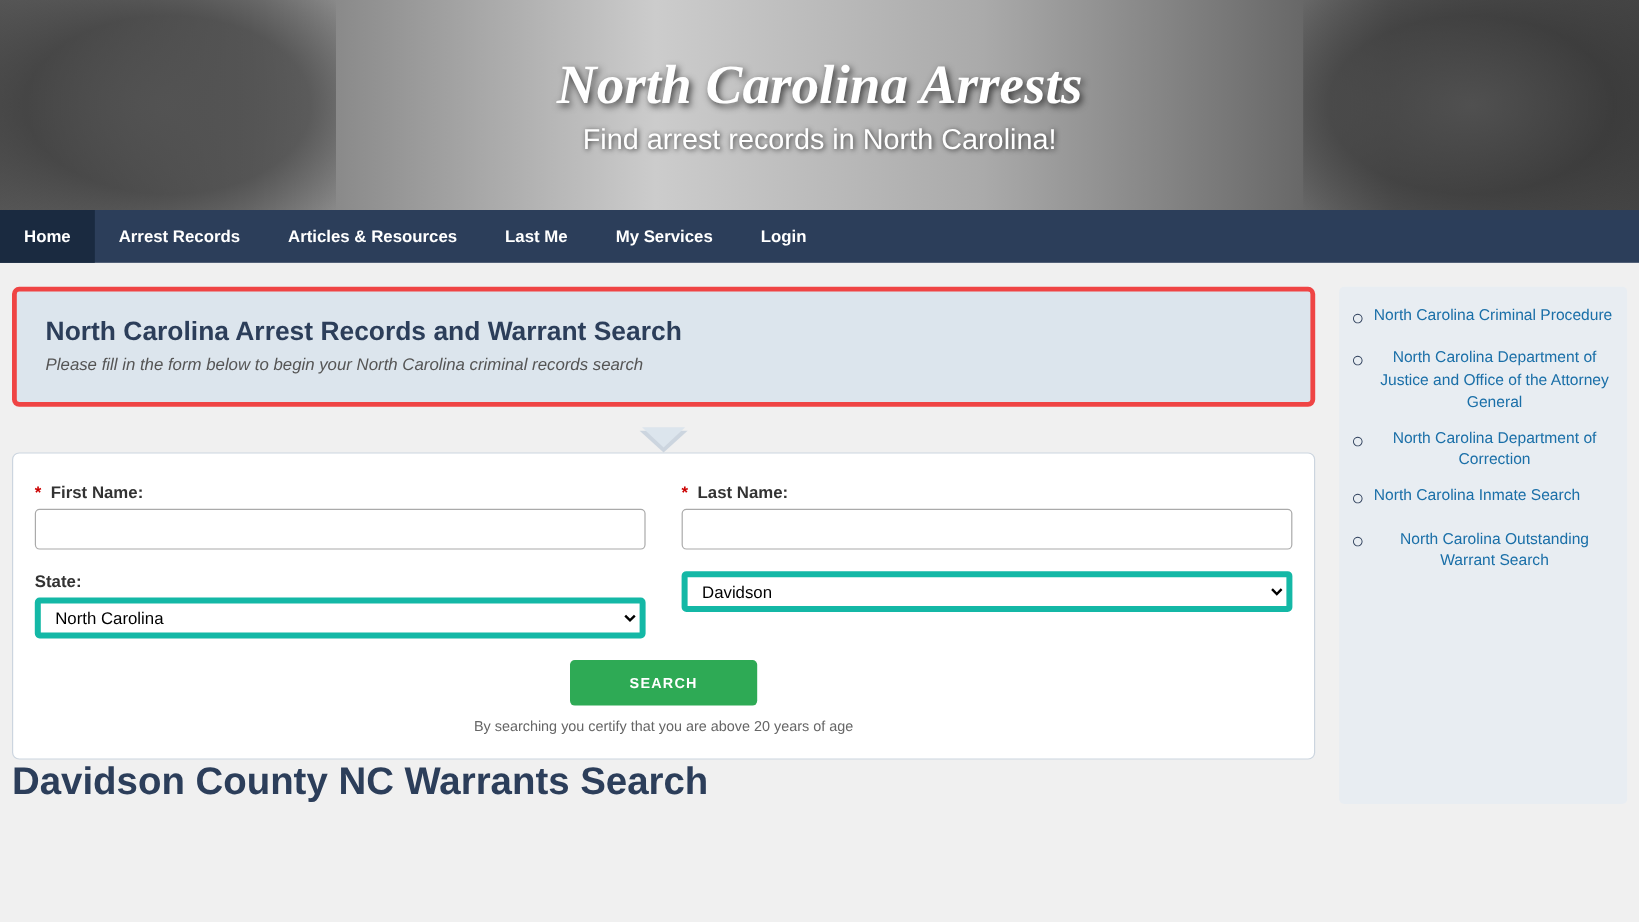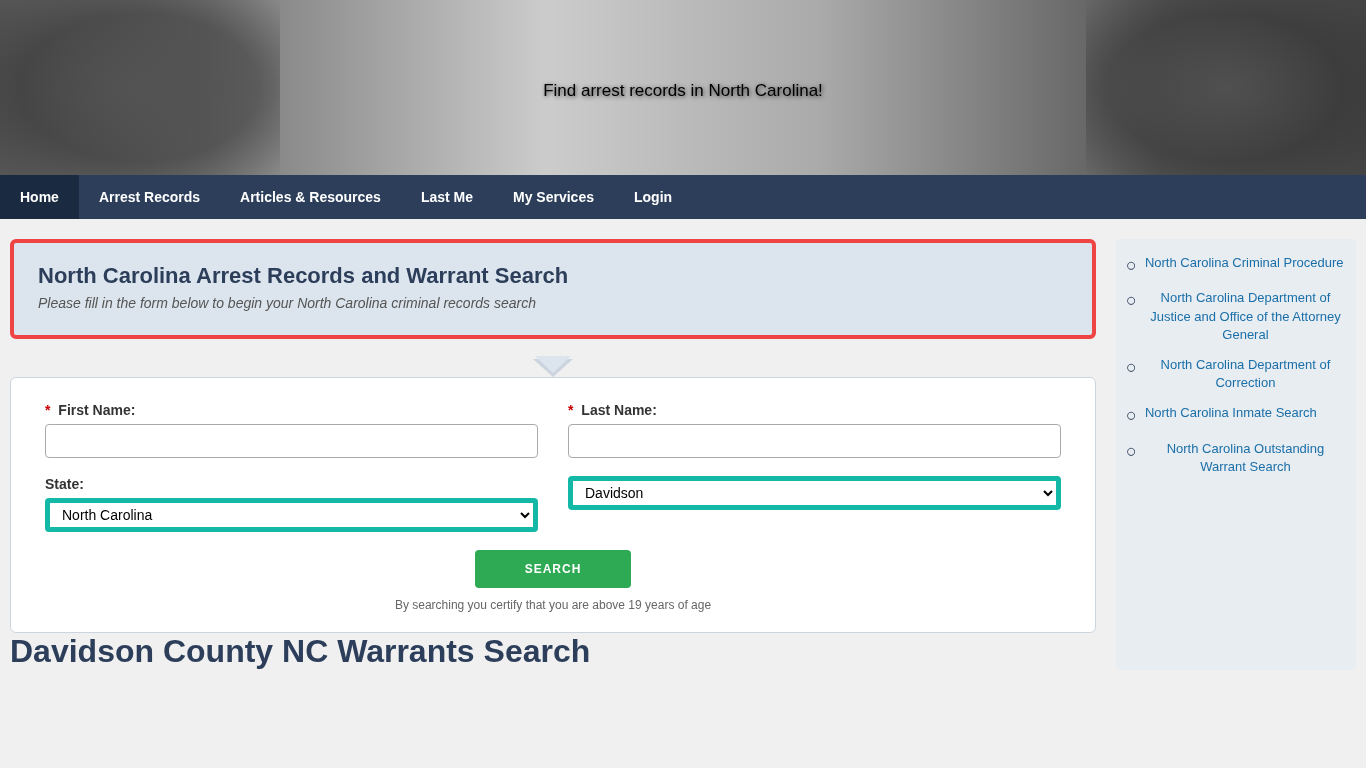--- a/index.html
+++ b/index.html
@@ -41,25 +41,24 @@
     }
     .header-title {
       font-size: 46px;
       font-style: italic;
       font-weight: bold;
       color: #fff;
       text-shadow: 2px 2px 6px rgba(0,0,0,0.7);
       font-family: Georgia, serif;
     }
     .header-subtitle {
-      font-size: 17px;
-      color: #000000;
+      font-size: 24px;
+      color: #ffffff;
       text-shadow: 1px 1px 4px rgba(0,0,0,0.7);
       margin-top: 6px;
-      text-align: right;
     }
 
     
     nav {
       background: #2c3e5a;
       width: 100%;
     }
     .nav-inner {
       display: flex;
       align-items: stretch;
@@ -140,21 +139,21 @@
       border-left: 18px solid transparent;
       border-right: 18px solid transparent;
       border-top: 17px solid #dce5ed;
     }
 
     
     .search-form-outer {
       background: #fff;
       border: 1px solid #ccd5df;
       border-radius: 6px;
-      padding: 24px 34px 20px;
+      padding: 24px 18px 20px;
       margin-top: 0;
     }
     .form-row {
       display: flex;
       gap: 30px;
       margin-bottom: 18px;
     }
     .form-group {
       flex: 1;
     }
@@ -240,20 +239,21 @@
     }
   </style>
 </head>
 <body>
 
 <header class="header">
   <div class="header-bg"></div>
   <div class="hand-left"></div>
   <div class="hand-right"></div>
   <div class="header-text">
+    <div class="header-title">North Carolina Arrests</div>
     <div class="header-subtitle">Find arrest records in North Carolina!</div>
   </div>
 </header>
 
 <nav>
   <div class="nav-inner">
     <a class="nav-item active">Home</a>
     <a class="nav-item">Arrest Records</a>
     <a class="nav-item">Articles &amp; Resources</a>
     <a class="nav-item">Last Me</a>
@@ -307,21 +307,21 @@
             <option>Durham</option>
             <option>Buncombe</option>
             <option>Union</option>
             <option>Cabarrus</option>
           </select>
         </div>
       </div>
       <div class="search-btn-row">
         <button class="search-btn">SEARCH</button>
       </div>
-      <div class="search-disclaimer">By searching you certify that you are above 19 years of age</div>
+      <div class="search-disclaimer">By searching you certify that you are above 20 years of age</div>
     </div>
 
     <h1 class="page-heading">Davidson County NC Warrants Search</h1>
 
   </div>
 
   <aside class="sidebar">
     <div class="sidebar-link-item">
       <span class="sidebar-bullet">○</span>
       <a class="sidebar-link">North Carolina Criminal Procedure</a>

